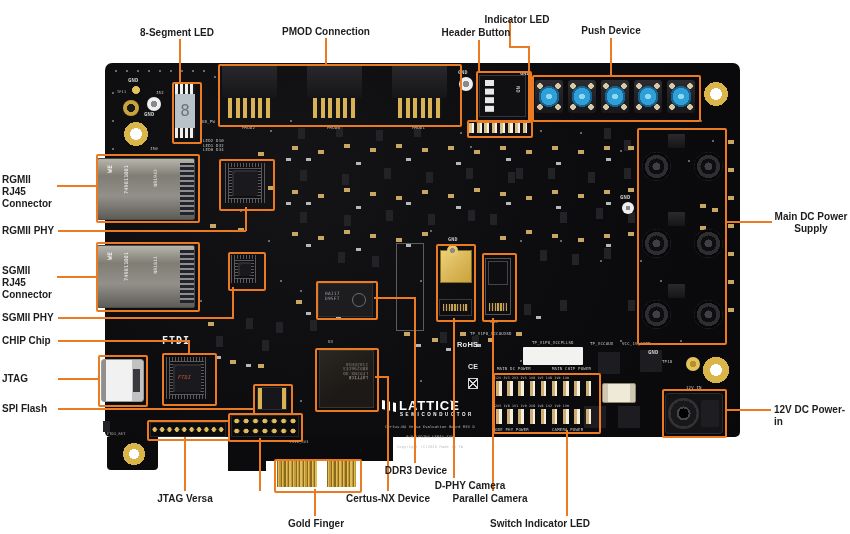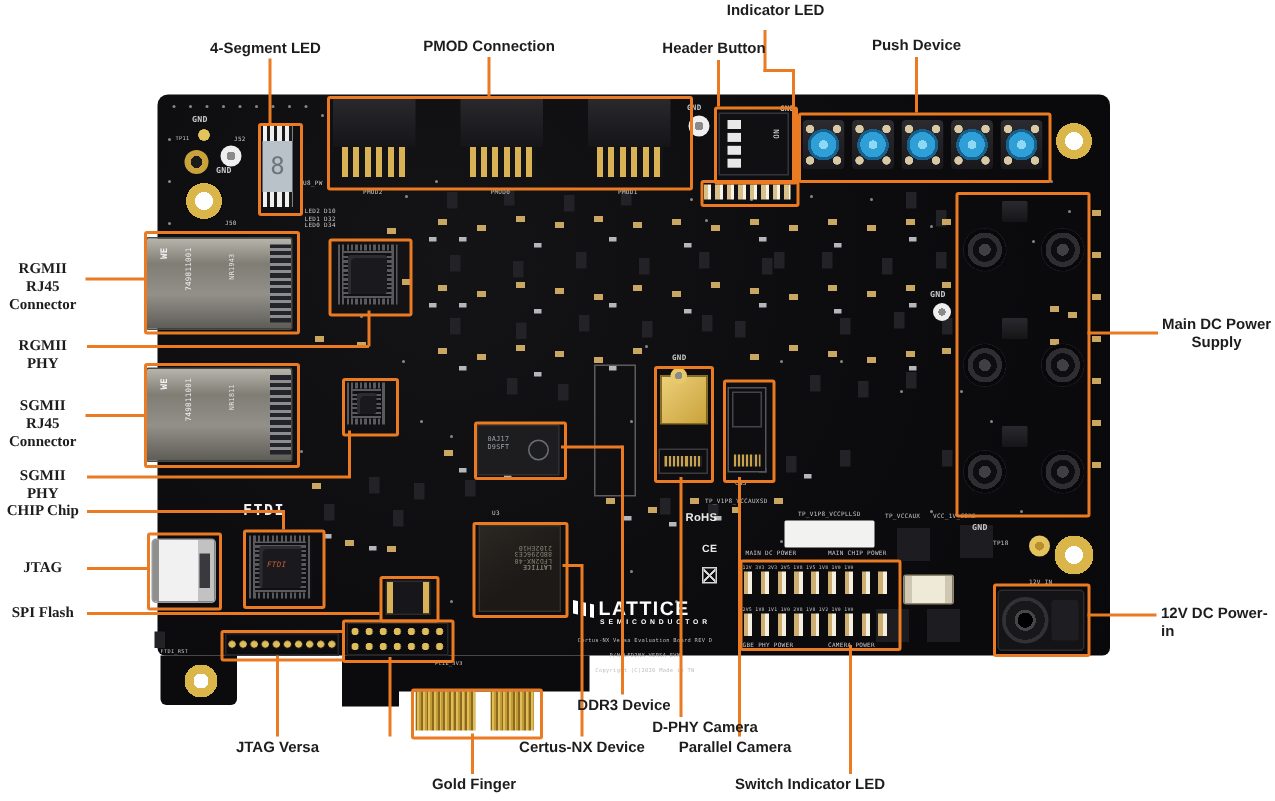--- a/index.html
+++ b/index.html
@@ -10,21 +10,21 @@
   
   #board{position:absolute;left:105px;top:63px;width:635px;height:374px;background:
      radial-gradient(circle at 30% 30%, #141416 0%, #0c0c0e 55%, #09090b 100%);
      border-radius:7px 7px 5px 5px;}
   .tab{position:absolute;background:#0b0b0d;}
   
   .cb{position:absolute;border:2px solid var(--orange);border-radius:2px;z-index:40;}
   .ln{position:absolute;background:var(--orange);z-index:39;}
   .lab{position:absolute;font:bold 10px/12px "Liberation Sans",sans-serif;color:#1d1d1d;
        white-space:pre-line;z-index:41;}
-  .lab.r{text-align:center;font-family:Liberation Serif, serif;} .lab.c{text-align:center;transform:translateX(-50%);}
+  .lab.r{text-align:left;} .lab.c{text-align:center;transform:translateX(-50%);}
   
   .sil{position:absolute;color:#c8c8c8;font-family:"DejaVu Sans Mono",monospace;
        font-size:4px;line-height:4.6px;letter-spacing:.2px;z-index:12;white-space:pre-line;}
   .vert{writing-mode:vertical-rl;transform:rotate(180deg);}
   
   .dkblock{position:absolute;background:linear-gradient(#2a2a2e,#151518);border-radius:1px;z-index:8;}
   .pins{position:absolute;z-index:8;background:repeating-linear-gradient(90deg,var(--gold) 0 4px,#141414 4px 7.6px);}
   .qfp{position:absolute;z-index:9;background:repeating-linear-gradient(90deg,#5a5a5e 0 1.4px,#101012 1.4px 3px);}
   .qfp::before{content:"";position:absolute;inset:4px;background:repeating-linear-gradient(0deg,#5a5a5e 0 1.4px,#101012 1.4px 3px);}
   .qfp::after{content:"";position:absolute;inset:7px;background:#1a1a1e;border-radius:2px;
@@ -264,24 +264,24 @@
   <div class="ln" style="left:314px;top:489px;width:2px;height:27px;"></div>
   <div class="ln" style="left:375px;top:376px;width:13px;height:2px;"></div>
   <div class="ln" style="left:387px;top:376px;width:2px;height:115px;"></div>
   <div class="ln" style="left:374px;top:297px;width:41px;height:2px;"></div>
   <div class="ln" style="left:414px;top:297px;width:2px;height:166px;"></div>
   <div class="ln" style="left:453px;top:318px;width:2px;height:160px;"></div>
   <div class="ln" style="left:492px;top:318px;width:2px;height:173px;"></div>
   <div class="ln" style="left:566px;top:430px;width:2px;height:86px;"></div>
   <div class="ln" style="left:725px;top:409px;width:46px;height:2px;"></div>
 
-  <div class="lab c" style="left:177px;top:27px;">4-Segment LED</div>
+  <div class="lab c" style="left:177px;top:27px;">8-Segment LED</div>
   <div class="lab c" style="left:326px;top:26px;">PMOD Connection</div>
   <div class="lab c" style="left:476px;top:27px;">Header Button</div>
-  <div class="lab c" style="left:517px;top:2px;text-align:center;">Indicator LED</div>
+  <div class="lab c" style="left:517px;top:14px;text-align:center;">Indicator LED</div>
   <div class="lab c" style="left:611px;top:25px;">Push Device</div>
   <div class="lab" style="left:774px;top:211px;width:74px;text-align:center;">Main DC Power
 Supply</div>
   <div class="lab r" style="left:2px;top:174px;width:53px;">RGMII RJ45
 Connector</div>
   <div class="lab r" style="left:2px;top:225px;width:53px;">RGMII PHY</div>
   <div class="lab r" style="left:2px;top:265px;width:53px;">SGMII RJ45
 Connector</div>
   <div class="lab r" style="left:2px;top:312px;width:53px;">SGMII PHY</div>
   <div class="lab r" style="left:2px;top:335px;width:53px;">CHIP Chip</div>

